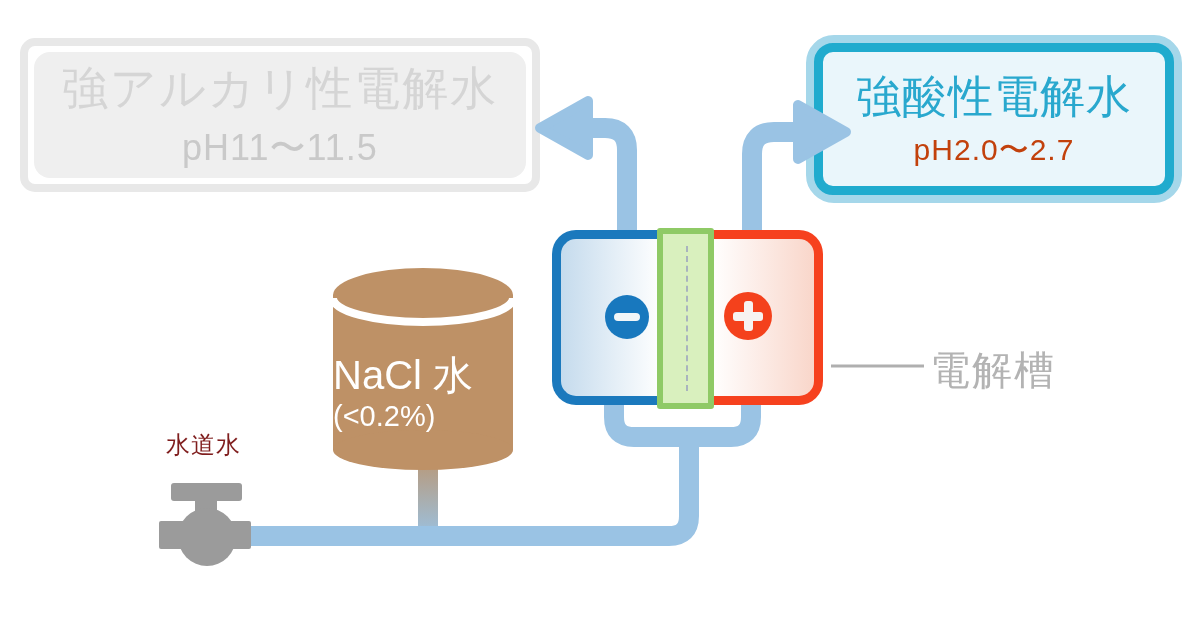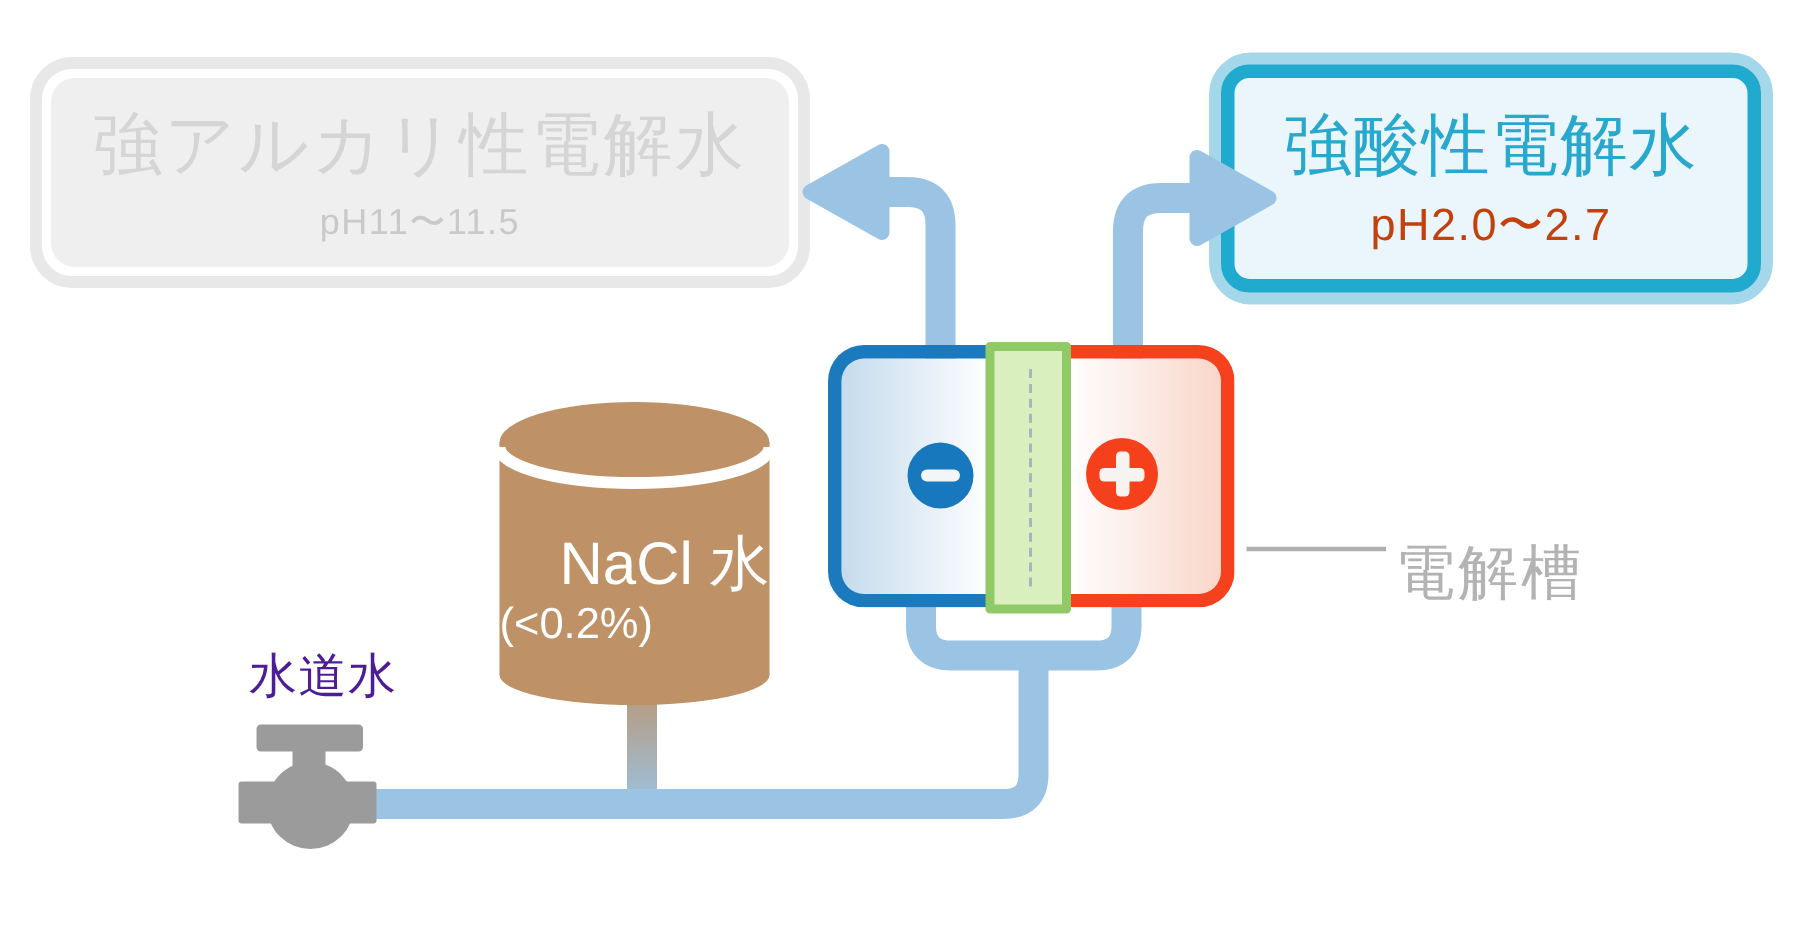--- a/index.html
+++ b/index.html
@@ -5,29 +5,29 @@
   html,body{margin:0;padding:0;background:#ffffff;}
   #stage{
     position:relative;width:1200px;height:633px;background:#ffffff;overflow:hidden;
     font-family:"Liberation Sans","DejaVu Sans",sans-serif;
   }
   .abs{position:absolute;}
 
   
   #alkaline-box{
     left:20px;top:38px;width:520px;height:154px;box-sizing:border-box;
-    border:8px solid #e8e8e8;border-radius:28px;background:#ffffff;z-index:1;
+    border:8px solid #e8e8e8;border-radius:15px;background:#ffffff;z-index:1;
   }
   #alkaline-inner{
     position:absolute;left:6px;top:6px;right:6px;bottom:6px;
     background:#efefef;border-radius:16px;
     display:flex;flex-direction:column;align-items:center;justify-content:center;gap:4px;
   }
   .alk-title{font-size:46px;color:#d5d5d5;letter-spacing:2px;white-space:nowrap;}
-  .alk-ph{font-size:24px;color:#c9c9c9;letter-spacing:1px;}
+  .alk-ph{font-size:36px;color:#c9c9c9;letter-spacing:1px;}
 
   #acid-box{
     left:806px;top:35px;width:376px;height:168px;box-sizing:border-box;
     border:8px solid #a5d7ea;border-radius:28px;background:#a5d7ea;z-index:1;
   }
   #acid-inner{
     position:absolute;left:0;top:0;right:0;bottom:0;box-sizing:border-box;
     border:9px solid #20abce;border-radius:19px;background:#eaf6fb;
     display:flex;flex-direction:column;align-items:center;justify-content:center;gap:3px;
   }
@@ -65,23 +65,23 @@
   #plus-badge{
     left:724px;top:292px;width:48px;height:48px;border-radius:50%;
     background:#f4411c;z-index:5;display:flex;align-items:center;justify-content:center;
   }
   #plus-h{width:30px;height:9px;background:#f7f3f1;border-radius:3px;}
   #plus-v{position:absolute;width:9px;height:30px;background:#f7f3f1;border-radius:3px;}
 
   
   .label{z-index:6;white-space:nowrap;}
   #membrane-label{left:645px;top:176px;font-size:34px;color:#7cb858;}
-  #cell-label{left:930px;top:343px;font-size:40px;color:#b3b3b3;letter-spacing:2px;margin-top:11px;}
-  #tap-label{left:166px;top:429px;font-size:32px;color:#4c1d95;letter-spacing:1px;}
-  #nacl-line1{left:333px;top:348px;width:180px;text-align:right;font-size:40px;color:#ffffff;z-index:6;}
+  #cell-label{left:930px;top:343px;font-size:40px;color:#b3b3b3;letter-spacing:2px;}
+  #tap-label{left:166px;top:429px;font-size:24px;color:#7f1d1d;letter-spacing:1px;}
+  #nacl-line1{left:333px;top:348px;width:180px;text-align:left;font-size:40px;color:#ffffff;z-index:6;}
   #nacl-line2{left:333px;top:400px;width:180px;font-size:29px;color:#ffffff;z-index:6;}
 </style>
 </head>
 <body>
 
 <div id="stage">
 
   <div class="abs" id="alkaline-box">
     <div id="alkaline-inner">
       <div class="alk-title">強アルカリ性電解水</div>

